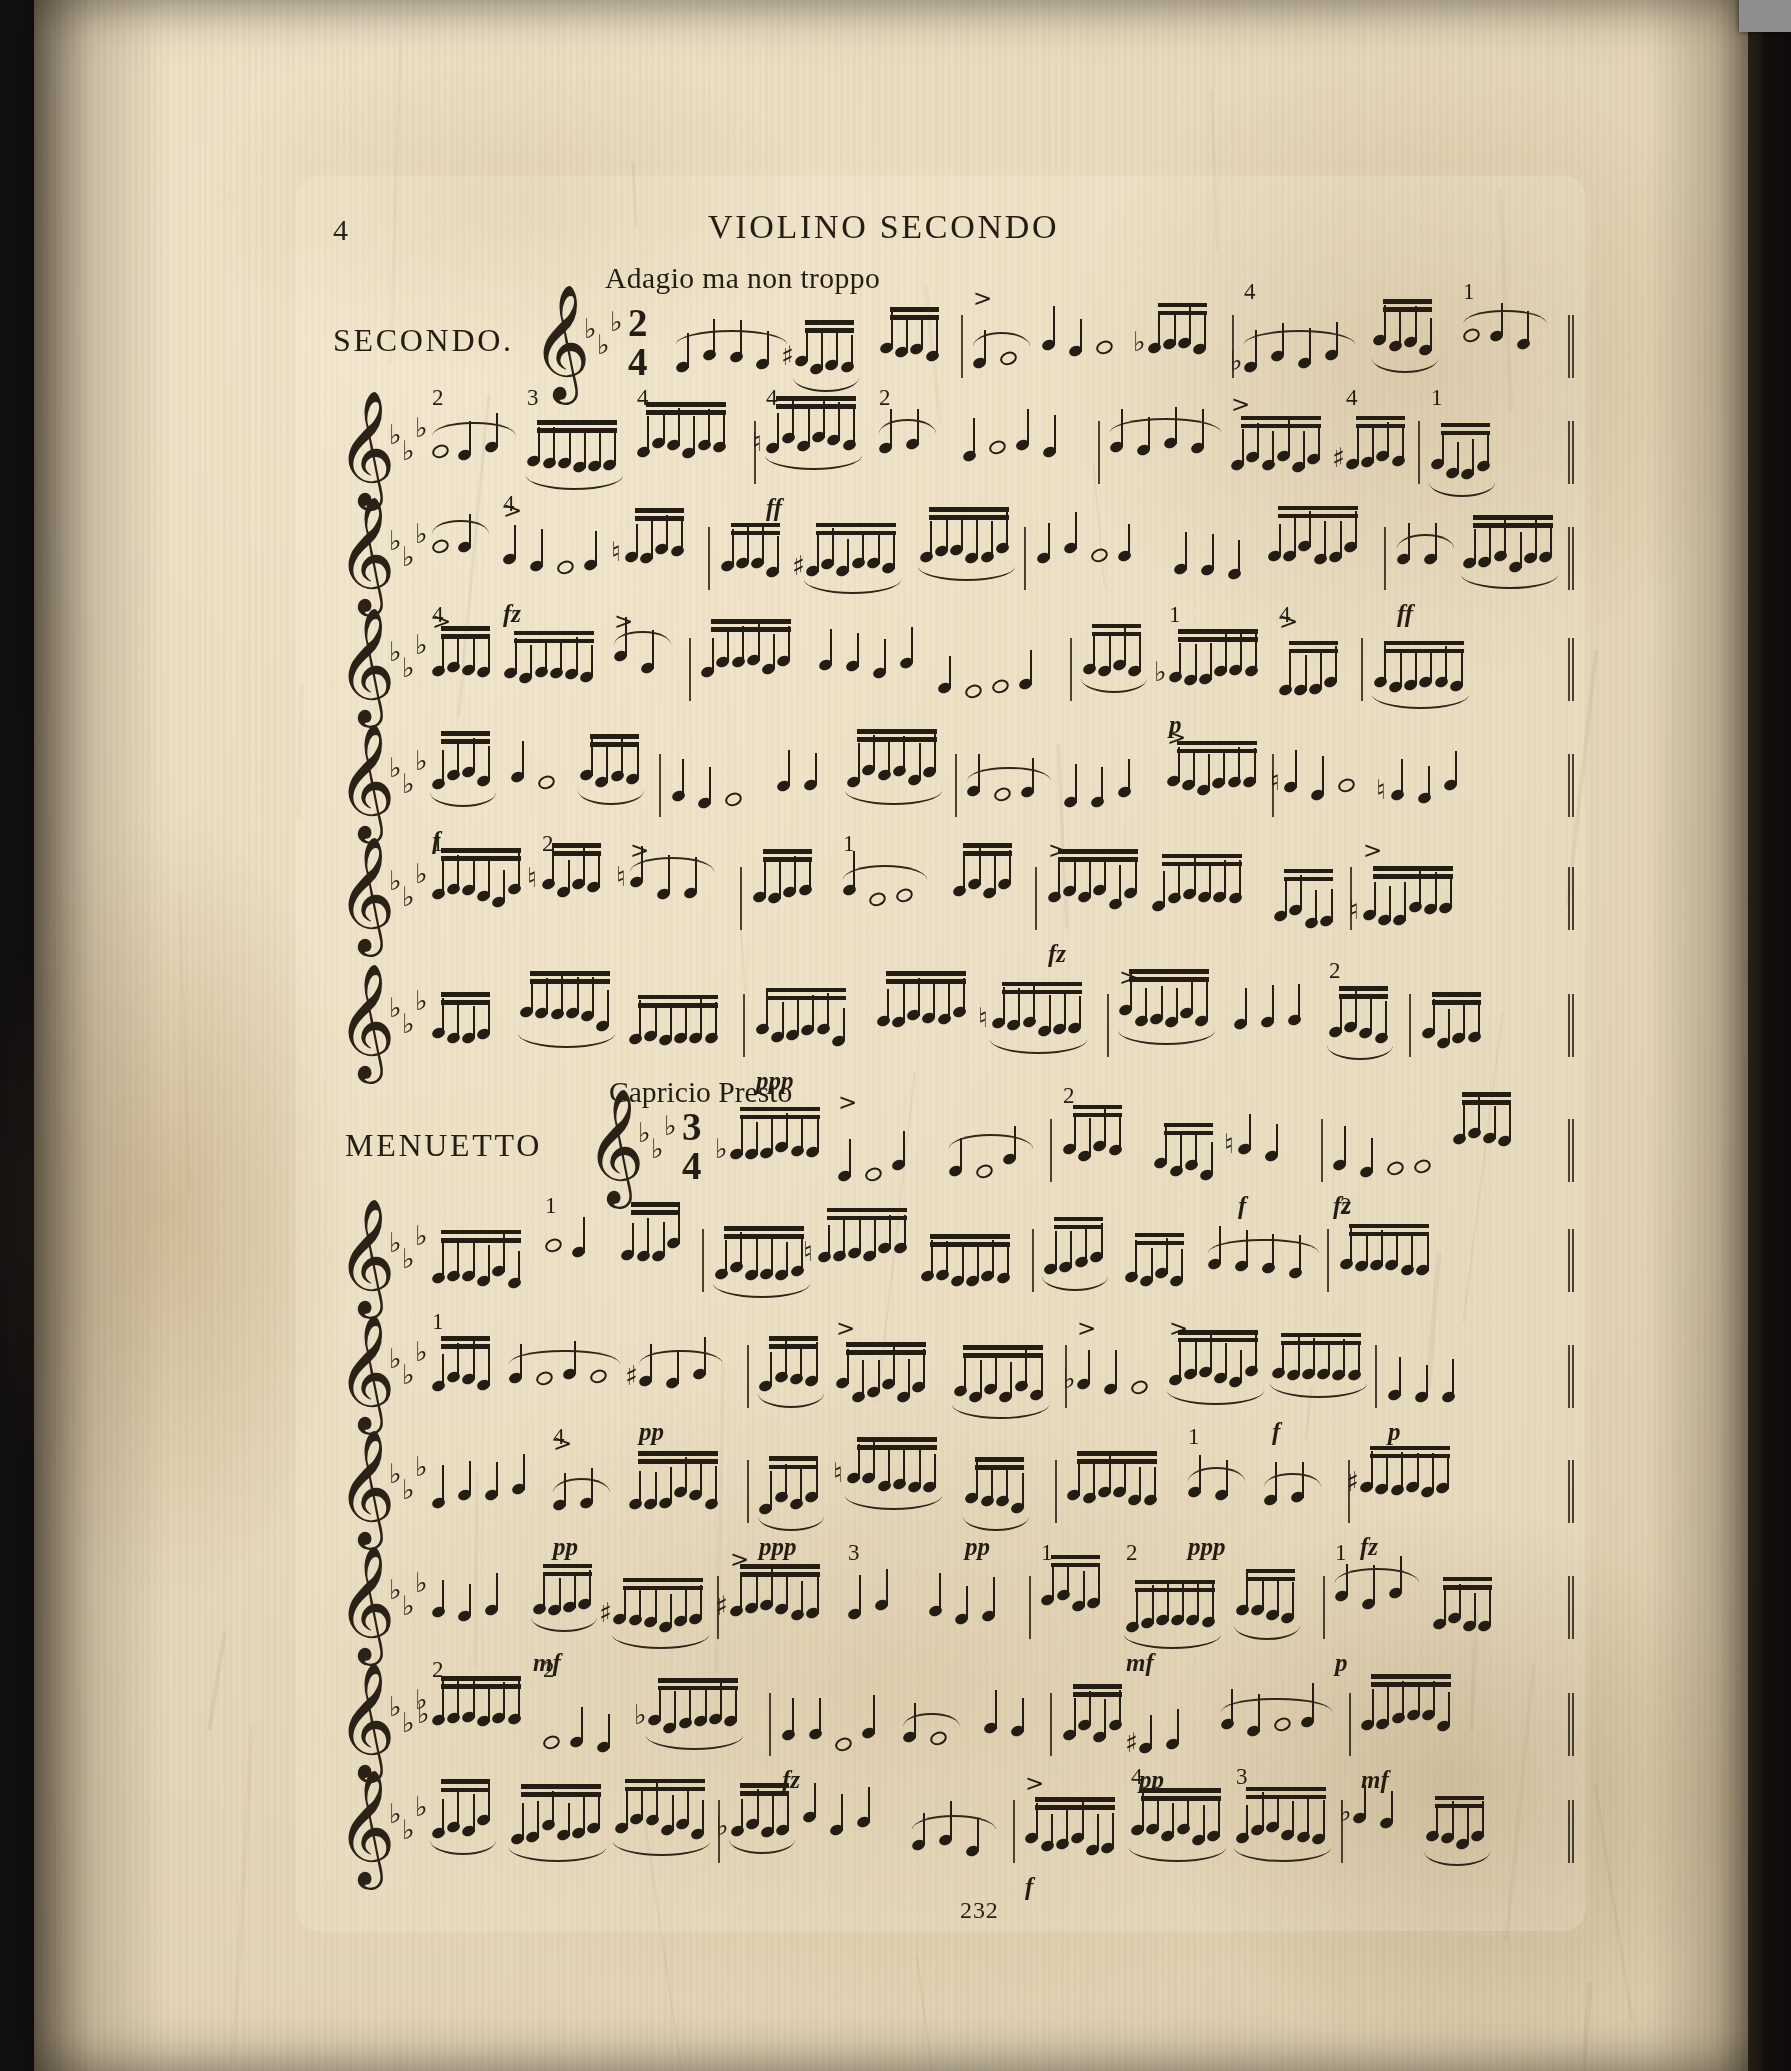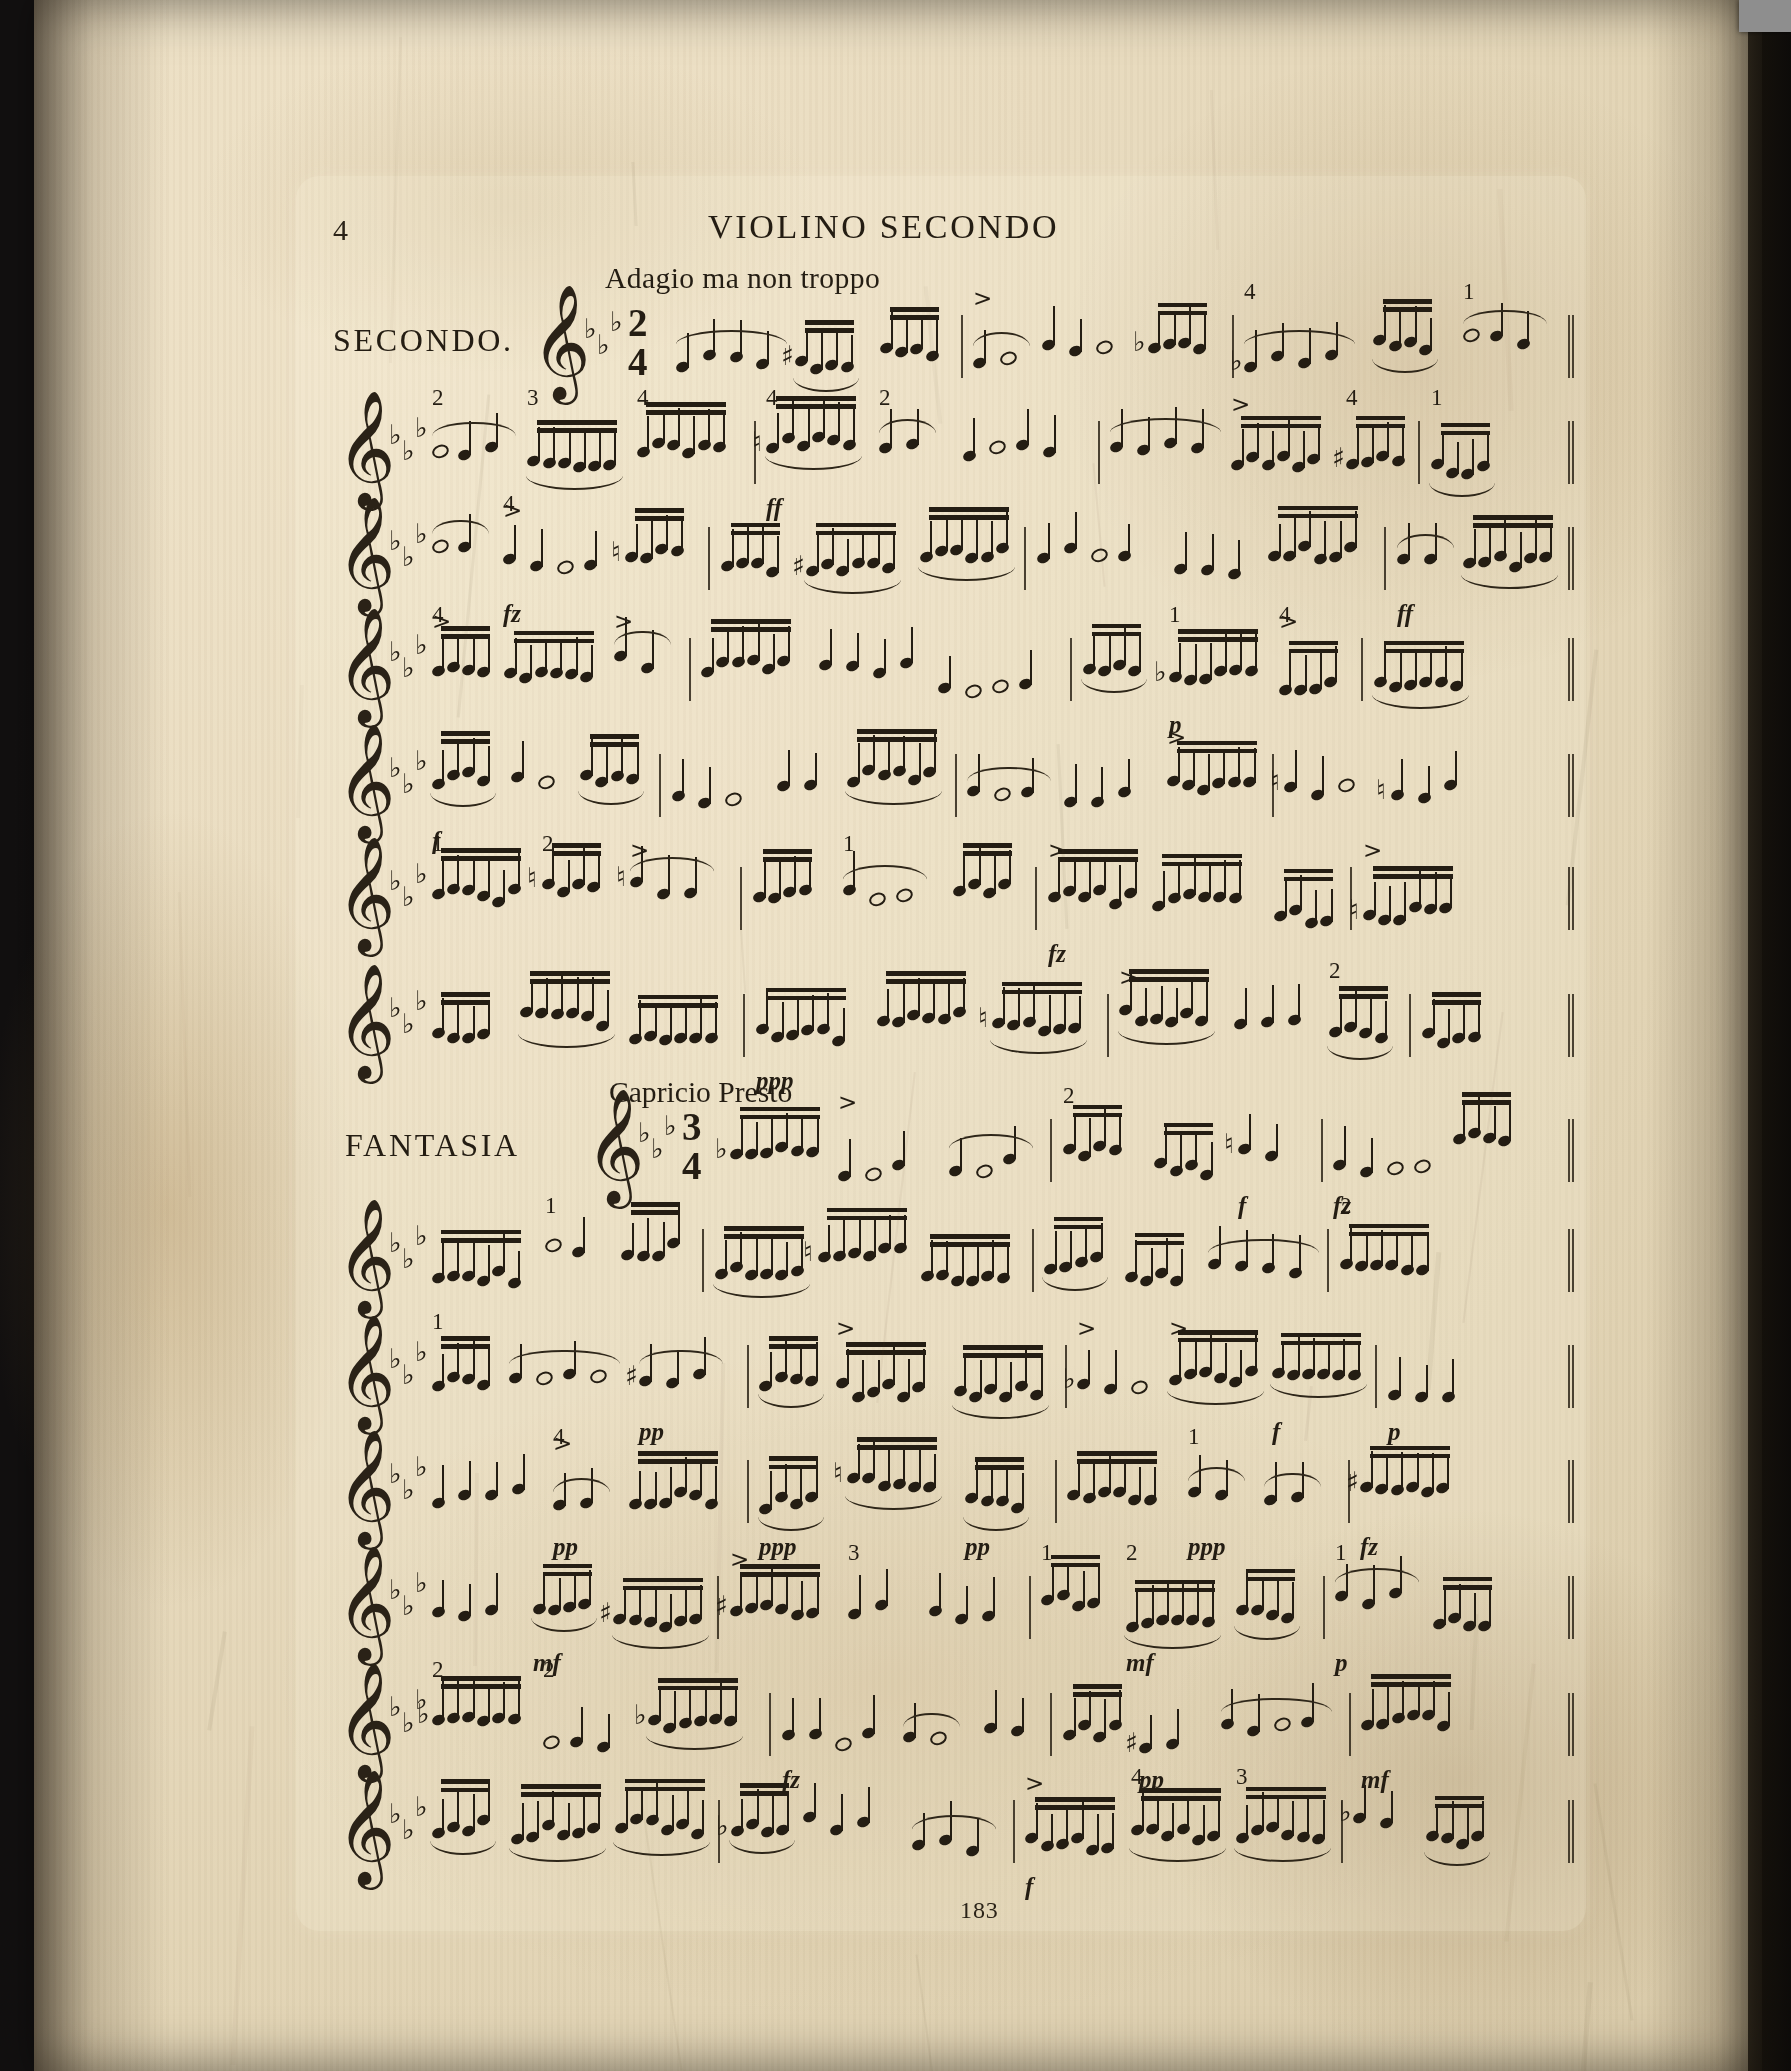--- a/index.html
+++ b/index.html
@@ -270,22 +270,22 @@
   <div class="right-dark"></div>
   <div class="corner-clip"></div>
 
   <div class="plate"></div>
 
   <div class="page-number">4</div>
   <div class="running-head">VIOLINO SECONDO</div>
   <div class="tempo-fantasia">Adagio ma non troppo</div>
   <div class="movement-label fantasia">SECONDO.</div>
   <div class="tempo-capricio">Capricio Presto</div>
-  <div class="movement-label menuetto">FANTASIA</div>
-  <div class="folio-number">183</div>
+  <div class="movement-label menuetto">MENUETTO</div>
+  <div class="folio-number">232</div>
 
   <div id="staff-host">
       <div class="system" style="left: 528px; top: 315px; width: 1052px;">
         <div class="staff-lines">
           <div class=""></div>
           <div class=""></div>
           <div class=""></div>
           <div class=""></div>
           <div class=""></div>
         </div>

